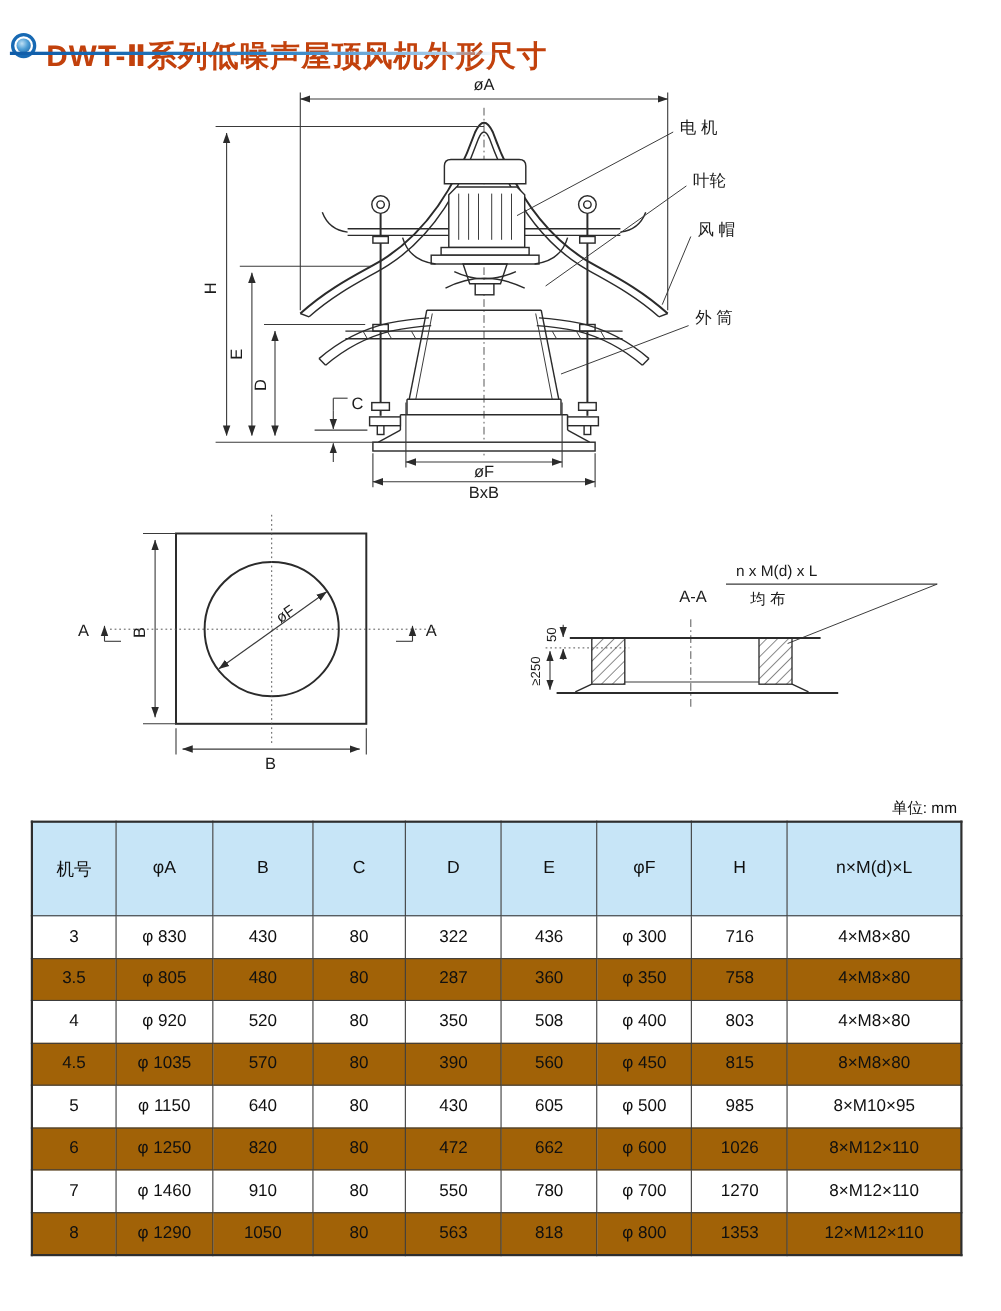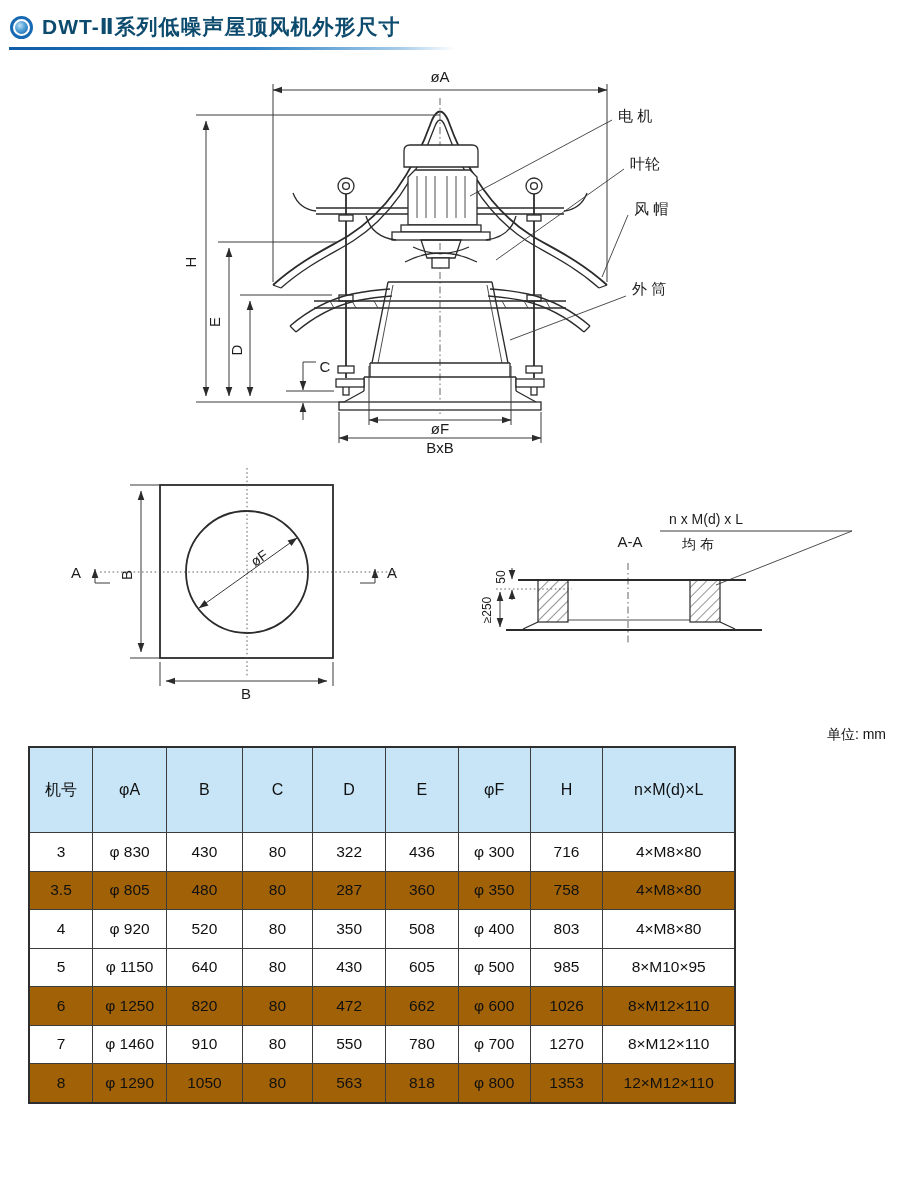--- a/index.html
+++ b/index.html
@@ -4,36 +4,36 @@
 <style>
   html,body{margin:0;padding:0;background:#e8e8e8;}
   .page{position:relative;width:910px;height:1192px;background:#ffffff;margin:0 auto;
         font-family:"Liberation Sans","DejaVu Sans",sans-serif;overflow:hidden;}
   
   .hdr{position:absolute;left:10px;top:13px;display:flex;align-items:center;gap:9px;}
   .bullseye{width:23px;height:23px;border-radius:50%;border:3px solid #1769b3;
             display:flex;align-items:center;justify-content:center;box-sizing:border-box;}
   .bullseye .core{width:13px;height:13px;border-radius:50%;
             background:radial-gradient(circle at 38% 35%, #bfe0f5 0%, #4f9fd6 45%, #115a9e 100%);}
-  .title{font-size:21px;font-weight:bold;color:#0c4a6e;letter-spacing:1px;white-space:nowrap;}
+  .title{font-size:27px;font-weight:bold;color:#c2410c;letter-spacing:1px;white-space:nowrap;margin-top:20px;}
   .title-rule{position:absolute;left:9px;top:47px;width:446px;height:3px;
             background:linear-gradient(to right,#0f5ca8 0%,#2e82c4 55%,#a8cdea 88%,rgba(255,255,255,0) 100%);}
   
   svg.drawing{position:absolute;left:0;top:0;pointer-events:none;}
   svg.drawing text{font-family:"Liberation Sans","DejaVu Sans",sans-serif;fill:#1c1c1c;}
   .ln{stroke:#2b2b2b;stroke-width:1.3;fill:none;}
   .ln2{stroke:#2b2b2b;stroke-width:1.8;fill:none;}
   .thin{stroke:#3a3a3a;stroke-width:0.9;fill:none;}
   .dim{stroke:#3a3a3a;stroke-width:1;fill:none;}
   .cl{stroke:#555;stroke-width:0.9;fill:none;stroke-dasharray:7 3 1.5 3;}
   .dot{stroke:#555;stroke-width:0.9;fill:none;stroke-dasharray:1.6 2.6;}
   .wfill{fill:#ffffff;stroke:#2b2b2b;stroke-width:1.3;}
   
-  .units{position:absolute;right:24px;top:726px;font-size:14px;color:#111;}
-  table.spec{position:absolute;left:28px;top:746px;width:708px;border-collapse:collapse;
+  .units{position:absolute;right:40px;top:726px;font-size:14px;color:#111;}
+  table.spec{position:absolute;left:28px;top:746px;width:847px;border-collapse:collapse;
              table-layout:fixed;border:2px solid #2e2e2e;background:#fff;}
   table.spec th,table.spec td{border:1.4px solid #3c3c3c;text-align:center;vertical-align:middle;
              font-size:15.5px;color:#101010;padding:0;}
   table.spec thead th{height:84px;background:#c7e5f7;font-weight:normal;font-size:16px;}
   table.spec tbody td{height:37.5px;}
   table.spec tbody tr.alt td{background:#a16207;}
 </style>
 </head>
 <body>
 
@@ -298,20 +298,31 @@
           <td>4</td>
           <td>φ 920</td>
           <td>520</td>
           <td>80</td>
           <td>350</td>
           <td>508</td>
           <td>φ 400</td>
           <td>803</td>
           <td>4×M8×80</td>
         </tr>
+        <tr class="alt">
+          <td>4.5</td>
+          <td>φ 1035</td>
+          <td>570</td>
+          <td>80</td>
+          <td>390</td>
+          <td>560</td>
+          <td>φ 450</td>
+          <td>815</td>
+          <td>8×M8×80</td>
+        </tr>
         <tr>
           <td>5</td>
           <td>φ 1150</td>
           <td>640</td>
           <td>80</td>
           <td>430</td>
           <td>605</td>
           <td>φ 500</td>
           <td>985</td>
           <td>8×M10×95</td>

